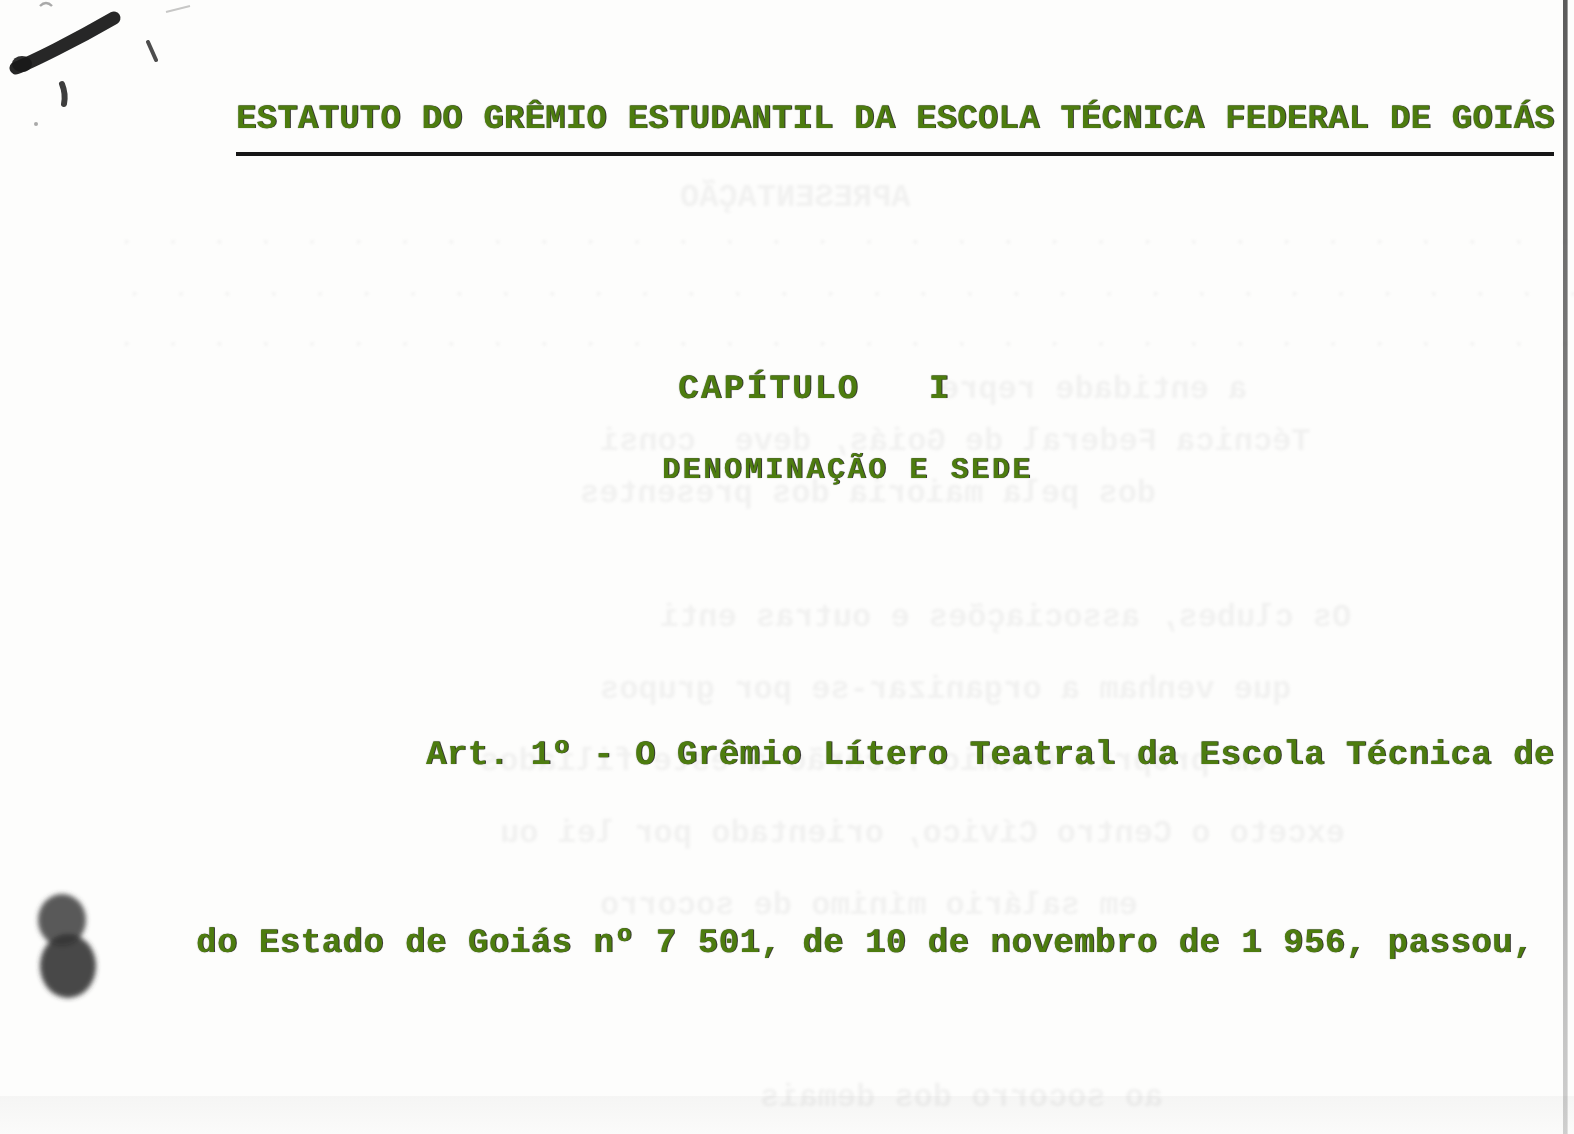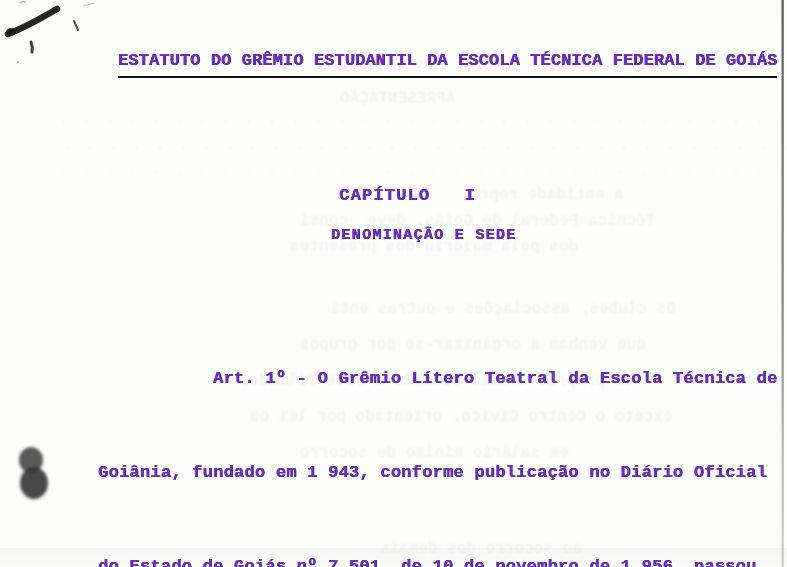--- a/index.html
+++ b/index.html
@@ -8,21 +8,21 @@
     position: relative; overflow: hidden;
     background: #ffffff;
     font-family: "Liberation Mono", "DejaVu Sans Mono", monospace;
   }
   .paper {
     position: absolute; inset: 0;
     background: #fdfdfc;
   }
   
   .typed {
-    color: #6d28d9;
+    color: #4d7c0f;
     font-weight: bold;
     text-shadow: 0.5px 0 0 rgba(25,25,25,0.85), 0 0 0.6px rgba(0,0,0,0.45);
     white-space: pre;
     position: absolute;
   }
   .doc-title {
     left: 118px; top: 49px;
     font-size: 17px; line-height: 24px;
     letter-spacing: 0.1px;
     padding-bottom: 3px;
@@ -99,21 +99,20 @@
 </div>
 
 <div class="typed doc-title">ESTATUTO DO GRÊMIO ESTUDANTIL DA ESCOLA TÉCNICA FEDERAL DE GOIÁS</div>
 
 <div class="typed chapter-heading">CAPÍTULO   I</div>
 
 <div class="typed section-heading">DENOMINAÇÃO E SEDE</div>
 
 <div class="typed paragraph">
   <div>           Art. 1º - O Grêmio Lítero Teatral da Escola Técnica de</div>
-  <div>Goiânia, fundado em 1 943, conforme publicação no Diário Oficial</div>
   <div>do Estado de Goiás nº 7 501, de 10 de novembro de 1 956, passou,</div>
   
   
   
   
   
 </div>
 
 <svg class="artifact-svg" width="787" height="567" viewBox="0 0 787 567">
 

